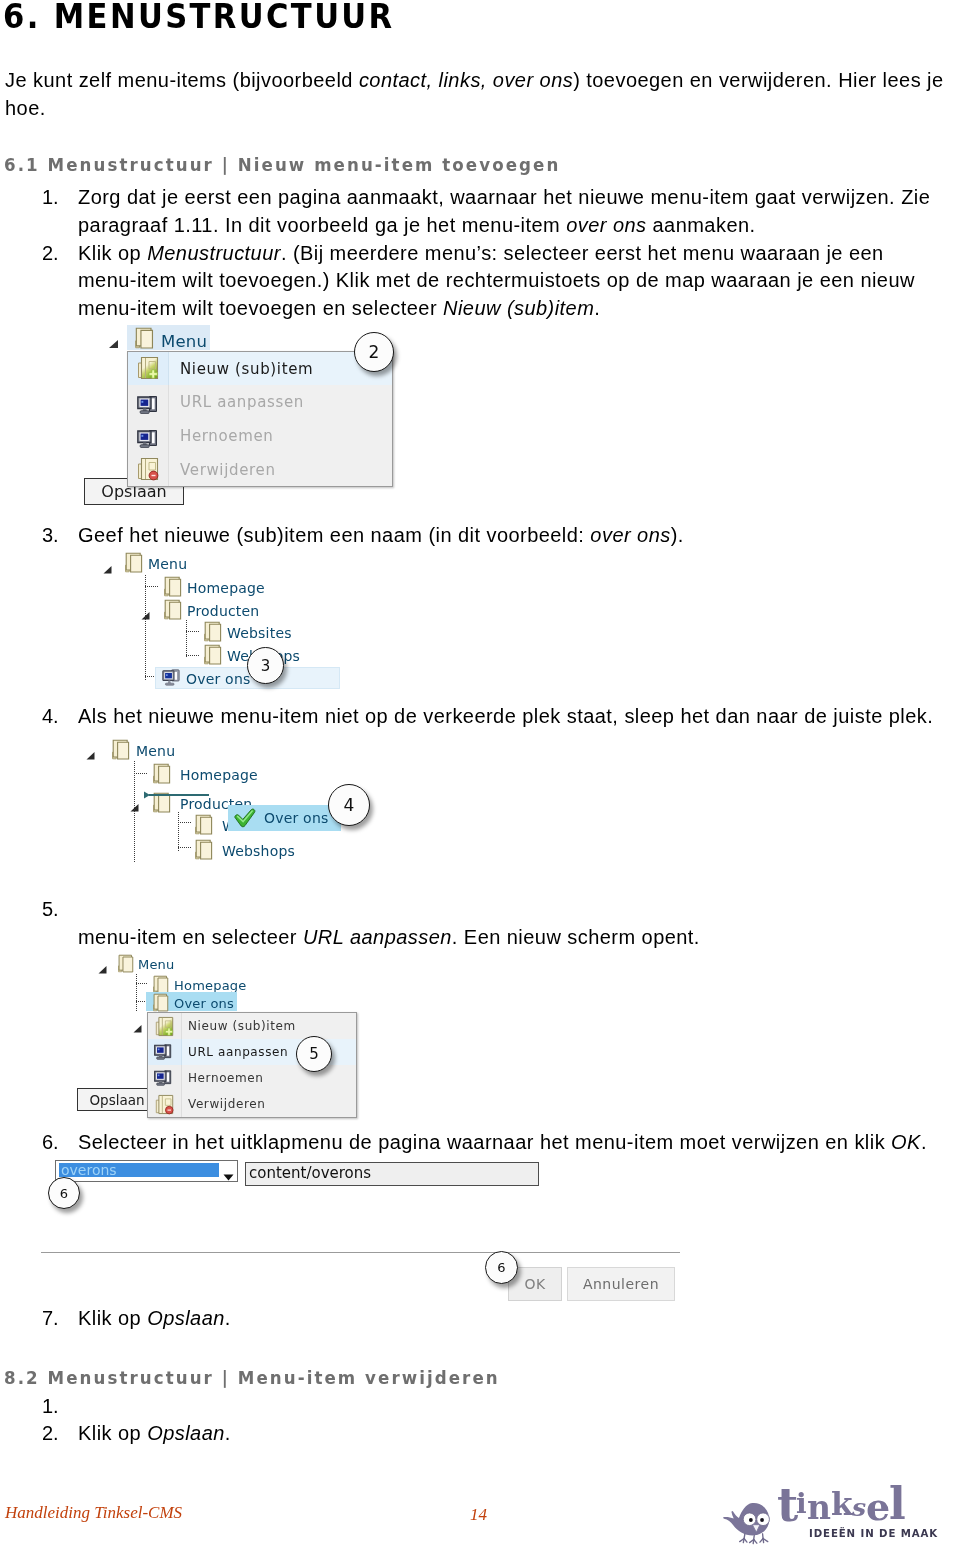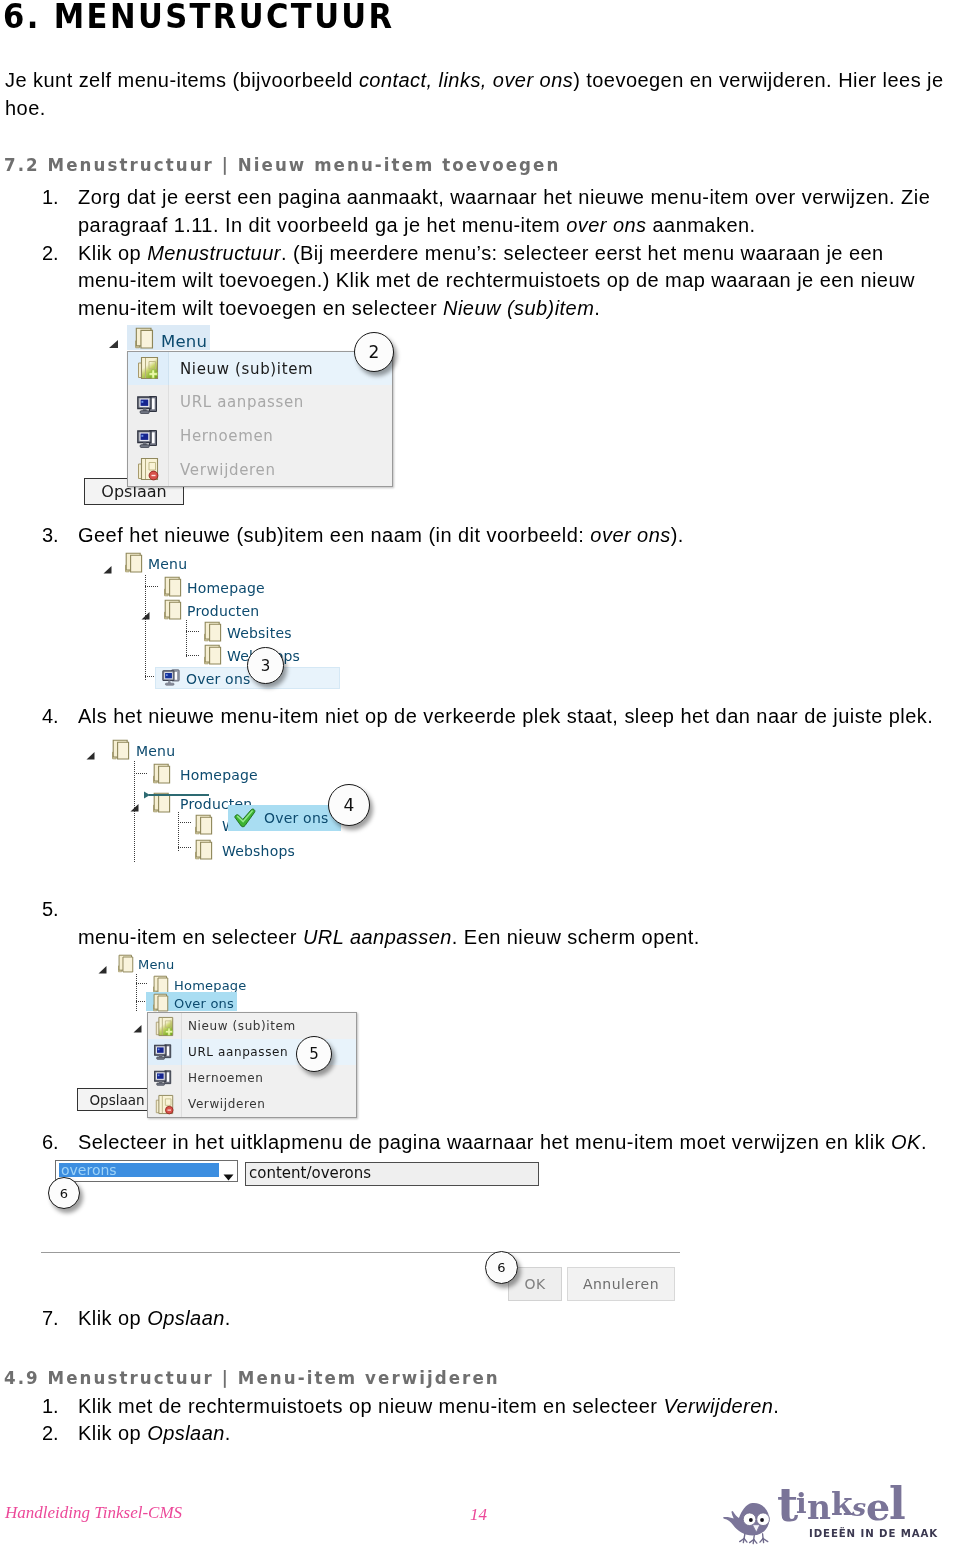--- a/index.html
+++ b/index.html
@@ -15,21 +15,21 @@
   .tline{position:absolute;white-space:nowrap;font-size:20px;letter-spacing:0.45px;
     line-height:15px;color:#000;}
   .sec-head{position:absolute;margin:0;white-space:nowrap;
     font-family:"DejaVu Sans Condensed","DejaVu Sans",sans-serif;
     font-size:18.5px;font-weight:bold;color:#6f6f6f;letter-spacing:2.08px;line-height:16px;}
   .num{position:absolute;white-space:nowrap;font-size:20px;line-height:15px;}
   i{font-style:italic;}
 
   
   .footer-txt{position:absolute;font-family:"Liberation Serif",serif;
-    font-style:italic;font-size:17px;color:#ec4899;line-height:14px;white-space:nowrap;}
+    font-style:italic;font-size:17px;color:#c2410c;line-height:14px;white-space:nowrap;}
 
   
   .shot{position:absolute;font-family:"DejaVu Sans",sans-serif;}
   .node{position:absolute;white-space:nowrap;font-size:14px;color:#0c4a6e;
         line-height:17px;letter-spacing:0.2px;}
   .vline{position:absolute;width:1px;
      background:repeating-linear-gradient(to bottom,#3a3a3a 0px,#3a3a3a 1px,
        rgba(255,255,255,0) 1px,rgba(255,255,255,0) 2px);}
   .hline{position:absolute;height:1px;
      background:repeating-linear-gradient(to right,#3a3a3a 0px,#3a3a3a 1px,
@@ -56,24 +56,24 @@
 </head>
 <body>
 
 <div class="page">
 
   <h1 class="doc-title">6. MENUSTRUCTUUR</h1>
 
   <div class="tline" style="left:5px;top:73px;text-align:center;">Je kunt zelf menu-items (bijvoorbeeld <i>contact, links, over ons</i>) toevoegen en verwijderen. Hier lees je</div>
   <div class="tline" style="left:5px;top:101px;">hoe.</div>
 
-  <h2 class="sec-head" style="left:4px;top:157px;">7.2 Menustructuur | Nieuw menu-item toevoegen</h2>
+  <h2 class="sec-head" style="left:4px;top:157px;">6.1 Menustructuur | Nieuw menu-item toevoegen</h2>
 
   <div class="num" style="left:42px;top:190px;">1.</div>
-  <div class="tline" style="left:78px;top:190px;">Zorg dat je eerst een pagina aanmaakt, waarnaar het nieuwe menu-item over verwijzen. Zie</div>
+  <div class="tline" style="left:78px;top:190px;">Zorg dat je eerst een pagina aanmaakt, waarnaar het nieuwe menu-item gaat verwijzen. Zie</div>
   <div class="tline" style="left:78px;top:218px;">paragraaf 1.11. In dit voorbeeld ga je het menu-item <i>over ons</i> aanmaken.</div>
 
   <div class="num" style="left:42px;top:246px;">2.</div>
   <div class="tline" style="left:78px;top:273px;">menu-item wilt toevoegen.)  Klik met de rechtermuistoets op de map waaraan je een nieuw</div>
   <div class="tline" style="left:78px;top:246px;">Klik op <i>Menustructuur</i>. (Bij meerdere menu’s: selecteer eerst het menu waaraan je een</div>
   <div class="tline" style="left:78px;top:301px;">menu-item wilt toevoegen en selecteer <i>Nieuw (sub)item</i>.</div>
 
   <div class="shot" style="left:0;top:0;width:960px;height:0;">
 
     <div style="position:absolute;left:108px;top:334px;width:11px;height:9px;">
@@ -496,24 +496,23 @@
     </div>
 
     <div class="callout" style="left:485px;top:1251px;width:31px;height:31px;font-size:13px;">
       <span>6</span>
     </div>
   </div>
 
   <div class="num" style="left:42px;top:1311px;">7.</div>
   <div class="tline" style="left:78px;top:1311px;">Klik op <i>Opslaan</i>.</div>
 
-  <h2 class="sec-head" style="left:4px;top:1370px;">4.9 Menustructuur | Menu-item verwijderen</h2>
+  <h2 class="sec-head" style="left:4px;top:1370px;">8.2 Menustructuur | Menu-item verwijderen</h2>
 
   <div class="num" style="left:42px;top:1399px;">1.</div>
-  <div class="tline" style="left:78px;top:1399px;">Klik met de rechtermuistoets op nieuw menu-item en selecteer <i>Verwijderen</i>.</div>
 
   <div class="num" style="left:42px;top:1426px;">2.</div>
   <div class="tline" style="left:78px;top:1426px;">Klik op <i>Opslaan</i>.</div>
 
   <div class="footer-txt" style="left:5px;top:1506px;">Handleiding Tinksel-CMS</div>
   <div class="footer-txt" style="left:470px;top:1508px;font-style:italic;text-align:right;">14</div>
 
   <div style="position:absolute;left:720px;top:1484px;width:225px;height:62px;">
     <svg width="225" height="62" viewBox="0 0 225 62">
       <g transform="translate(2,16) scale(0.52)">

